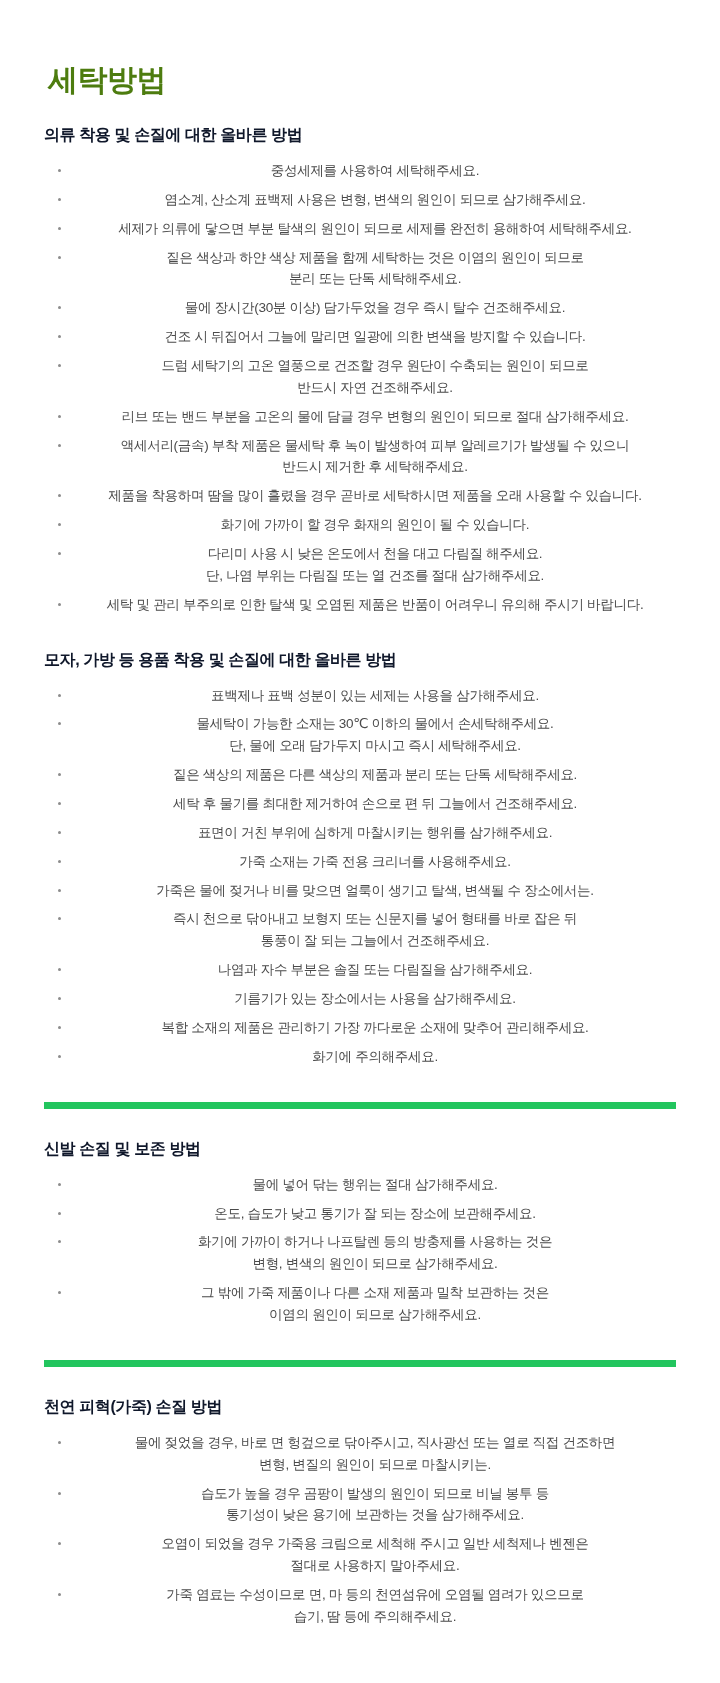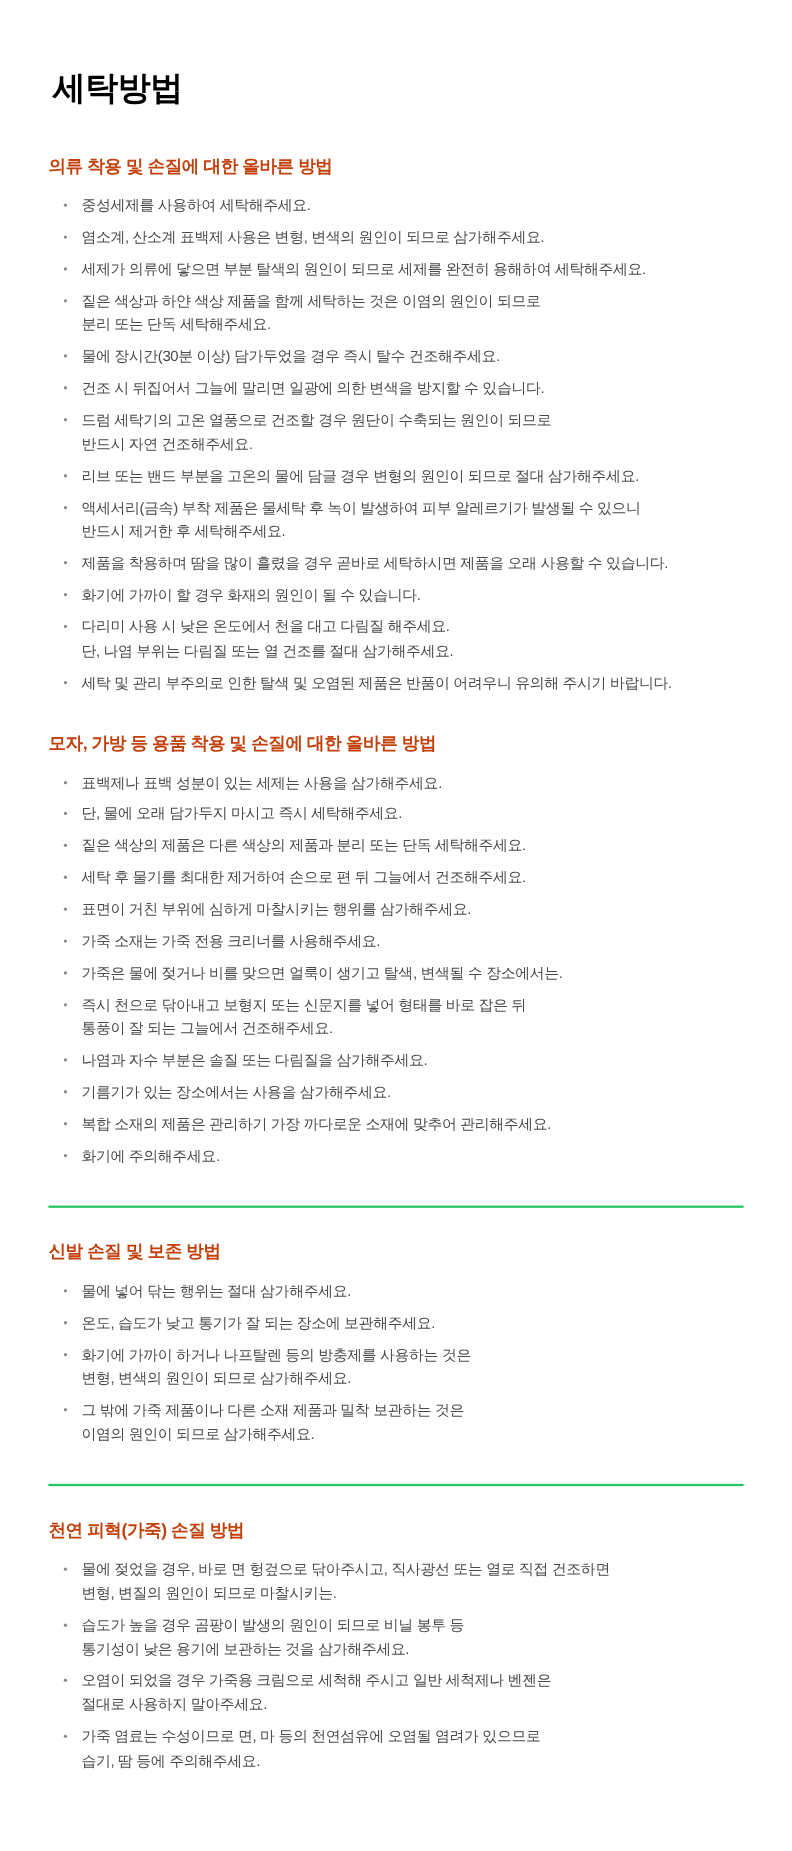--- a/index.html
+++ b/index.html
@@ -15,42 +15,43 @@
     color: #3a3a3a;
     -webkit-font-smoothing: antialiased;
   }
   .page {
     width: 720px;
     padding: 60px 44px 40px 44px;
   }
   .doc-title {
     font-size: 30px;
     font-weight: bold;
-    color: #000000;
+    color: #4d7c0f;
     letter-spacing: -0.5px;
-    margin: 0 0 40px 4px;
+    margin: 0 0 24px 4px;
   }
   .section {
     margin-bottom: 34px;
   }
   .section.with-rule {
-    border-top: 2px solid #22c55e;
+    border-top: 7px solid #22c55e;
     padding-top: 30px;
   }
   .section-title {
     font-size: 16px;
     font-weight: bold;
-    color: #c2410c;
+    color: #0f172a;
     letter-spacing: -0.4px;
     margin: 0 0 14px 0;
   }
   ul.bullets {
     list-style: none;
     margin: 0;
     padding: 0 0 0 12px;
+    text-align: center;
   }
   ul.bullets > li {
     position: relative;
     padding-left: 18px;
     margin-bottom: 7px;
     font-size: 13.5px;
     line-height: 1.62;
     color: #4a4a4a;
     letter-spacing: -0.3px;
   }
@@ -139,20 +140,21 @@
       </section>
       <section class="section">
         <h2 class="section-title">모자, 가방 등 용품 착용 및 손질에 대한 올바른 방법</h2>
         <ul class="bullets">
           <li>
             <span class="dot"></span>
             <span class="line">표백제나 표백 성분이 있는 세제는 사용을 삼가해주세요.</span>
           </li>
           <li>
             <span class="dot"></span>
+            <span class="line">물세탁이 가능한 소재는 30℃ 이하의 물에서 손세탁해주세요.</span>
             <span class="line cont">단, 물에 오래 담가두지 마시고 즉시 세탁해주세요.</span>
           </li>
           <li>
             <span class="dot"></span>
             <span class="line">짙은 색상의 제품은 다른 색상의 제품과 분리 또는 단독 세탁해주세요.</span>
           </li>
           <li>
             <span class="dot"></span>
             <span class="line">세탁 후 물기를 최대한 제거하여 손으로 편 뒤 그늘에서 건조해주세요.</span>
           </li>

